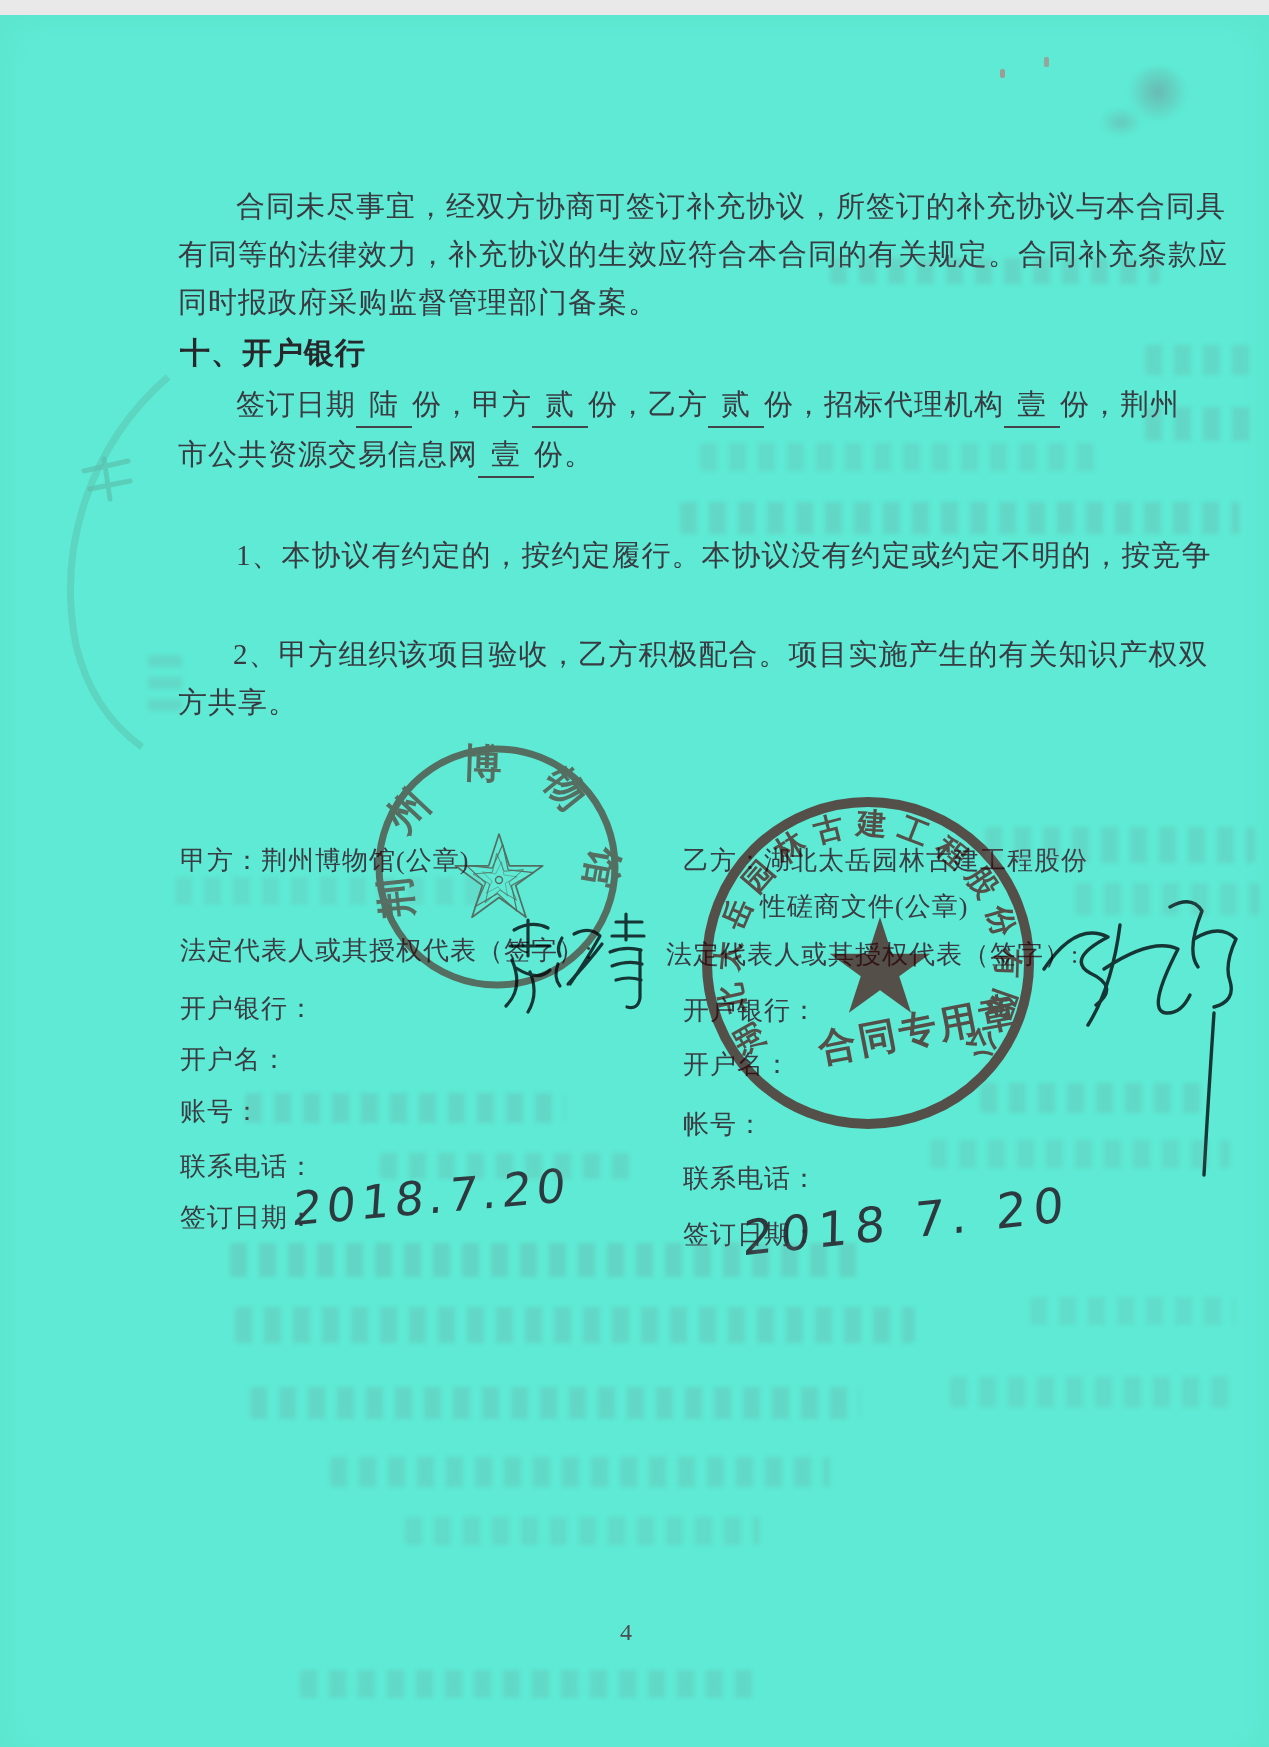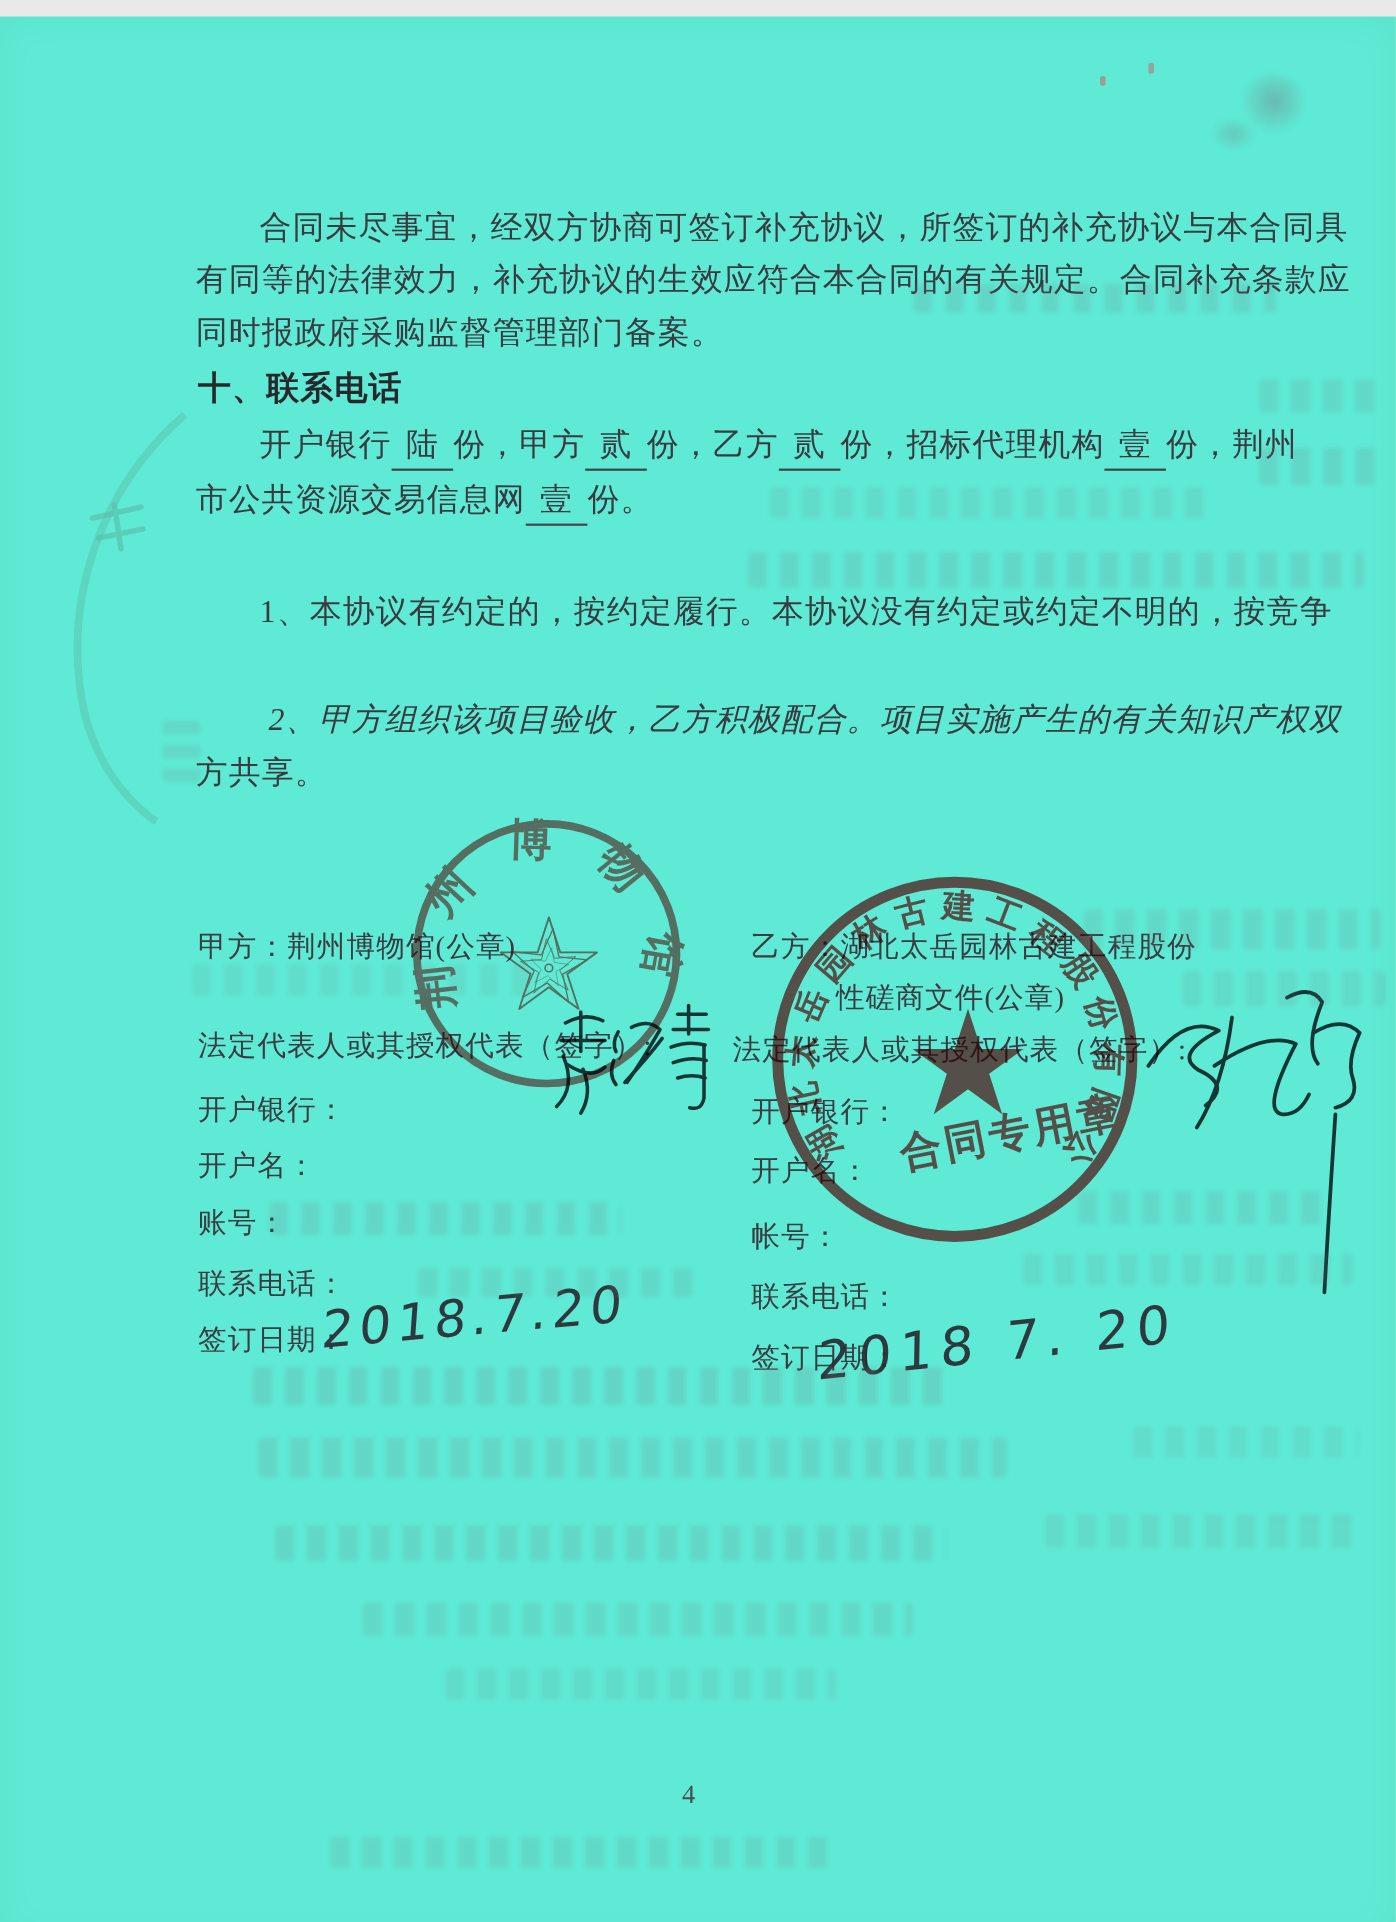--- a/index.html
+++ b/index.html
@@ -28,31 +28,31 @@
 </style>
 </head>
 <body>
 
 <div class="page">
 
   <div class="line" style="left:236px;top:172px;">合同未尽事宜，经双方协商可签订补充协议，所签订的补充协议与本合同具</div>
   <div class="line" style="left:178px;top:220px;">有同等的法律效力，补充协议的生效应符合本合同的有关规定。合同补充条款应</div>
   <div class="line" style="left:178px;top:268px;text-align:center;">同时报政府采购监督管理部门备案。</div>
 
-  <div class="line h" style="left:180px;top:318px;">十、联系电话</div>
+  <div class="line h" style="left:180px;top:318px;">十、开户银行</div>
 
   <div class="line" style="left:236px;top:370px;">
-    <span>开户银行</span><span class="blank">陆</span><span>份，甲方</span><span class="blank">贰</span><span>份，乙方</span><span class="blank">贰</span><span>份，招标代理机构</span><span class="blank">壹</span><span>份，荆州</span>
+    <span>签订日期</span><span class="blank">陆</span><span>份，甲方</span><span class="blank">贰</span><span>份，乙方</span><span class="blank">贰</span><span>份，招标代理机构</span><span class="blank">壹</span><span>份，荆州</span>
   </div>
   <div class="line" style="left:178px;top:420px;">
     <span>市公共资源交易信息网</span><span class="blank">壹</span><span>份。</span>
   </div>
 
   <div class="line" style="left:236px;top:521px;">1、本协议有约定的，按约定履行。本协议没有约定或约定不明的，按竞争</div>
-  <div class="line" style="left:244px;top:620px;font-style:italic;">2、甲方组织该项目验收，乙方积极配合。项目实施产生的有关知识产权双</div>
+  <div class="line" style="left:233px;top:620px;">2、甲方组织该项目验收，乙方积极配合。项目实施产生的有关知识产权双</div>
   <div class="line" style="left:178px;top:668px;">方共享。</div>
 
   <div class="line-sm" style="left:180px;top:828px;">甲方：荆州博物馆(公章)</div>
   <div class="line-sm" style="left:180px;top:918px;">法定代表人或其授权代表（签字）:</div>
   <div class="line-sm" style="left:180px;top:976px;">开户银行：</div>
   <div class="line-sm" style="left:180px;top:1027px;">开户名：</div>
   <div class="line-sm" style="left:180px;top:1079px;">账号：</div>
   <div class="line-sm" style="left:180px;top:1134px;">联系电话：</div>
   <div class="line-sm" style="left:180px;top:1185px;">签订日期：</div>
   <div class="hand hand-a" style="left:292px;top:1155px;">2018.7.20</div>

